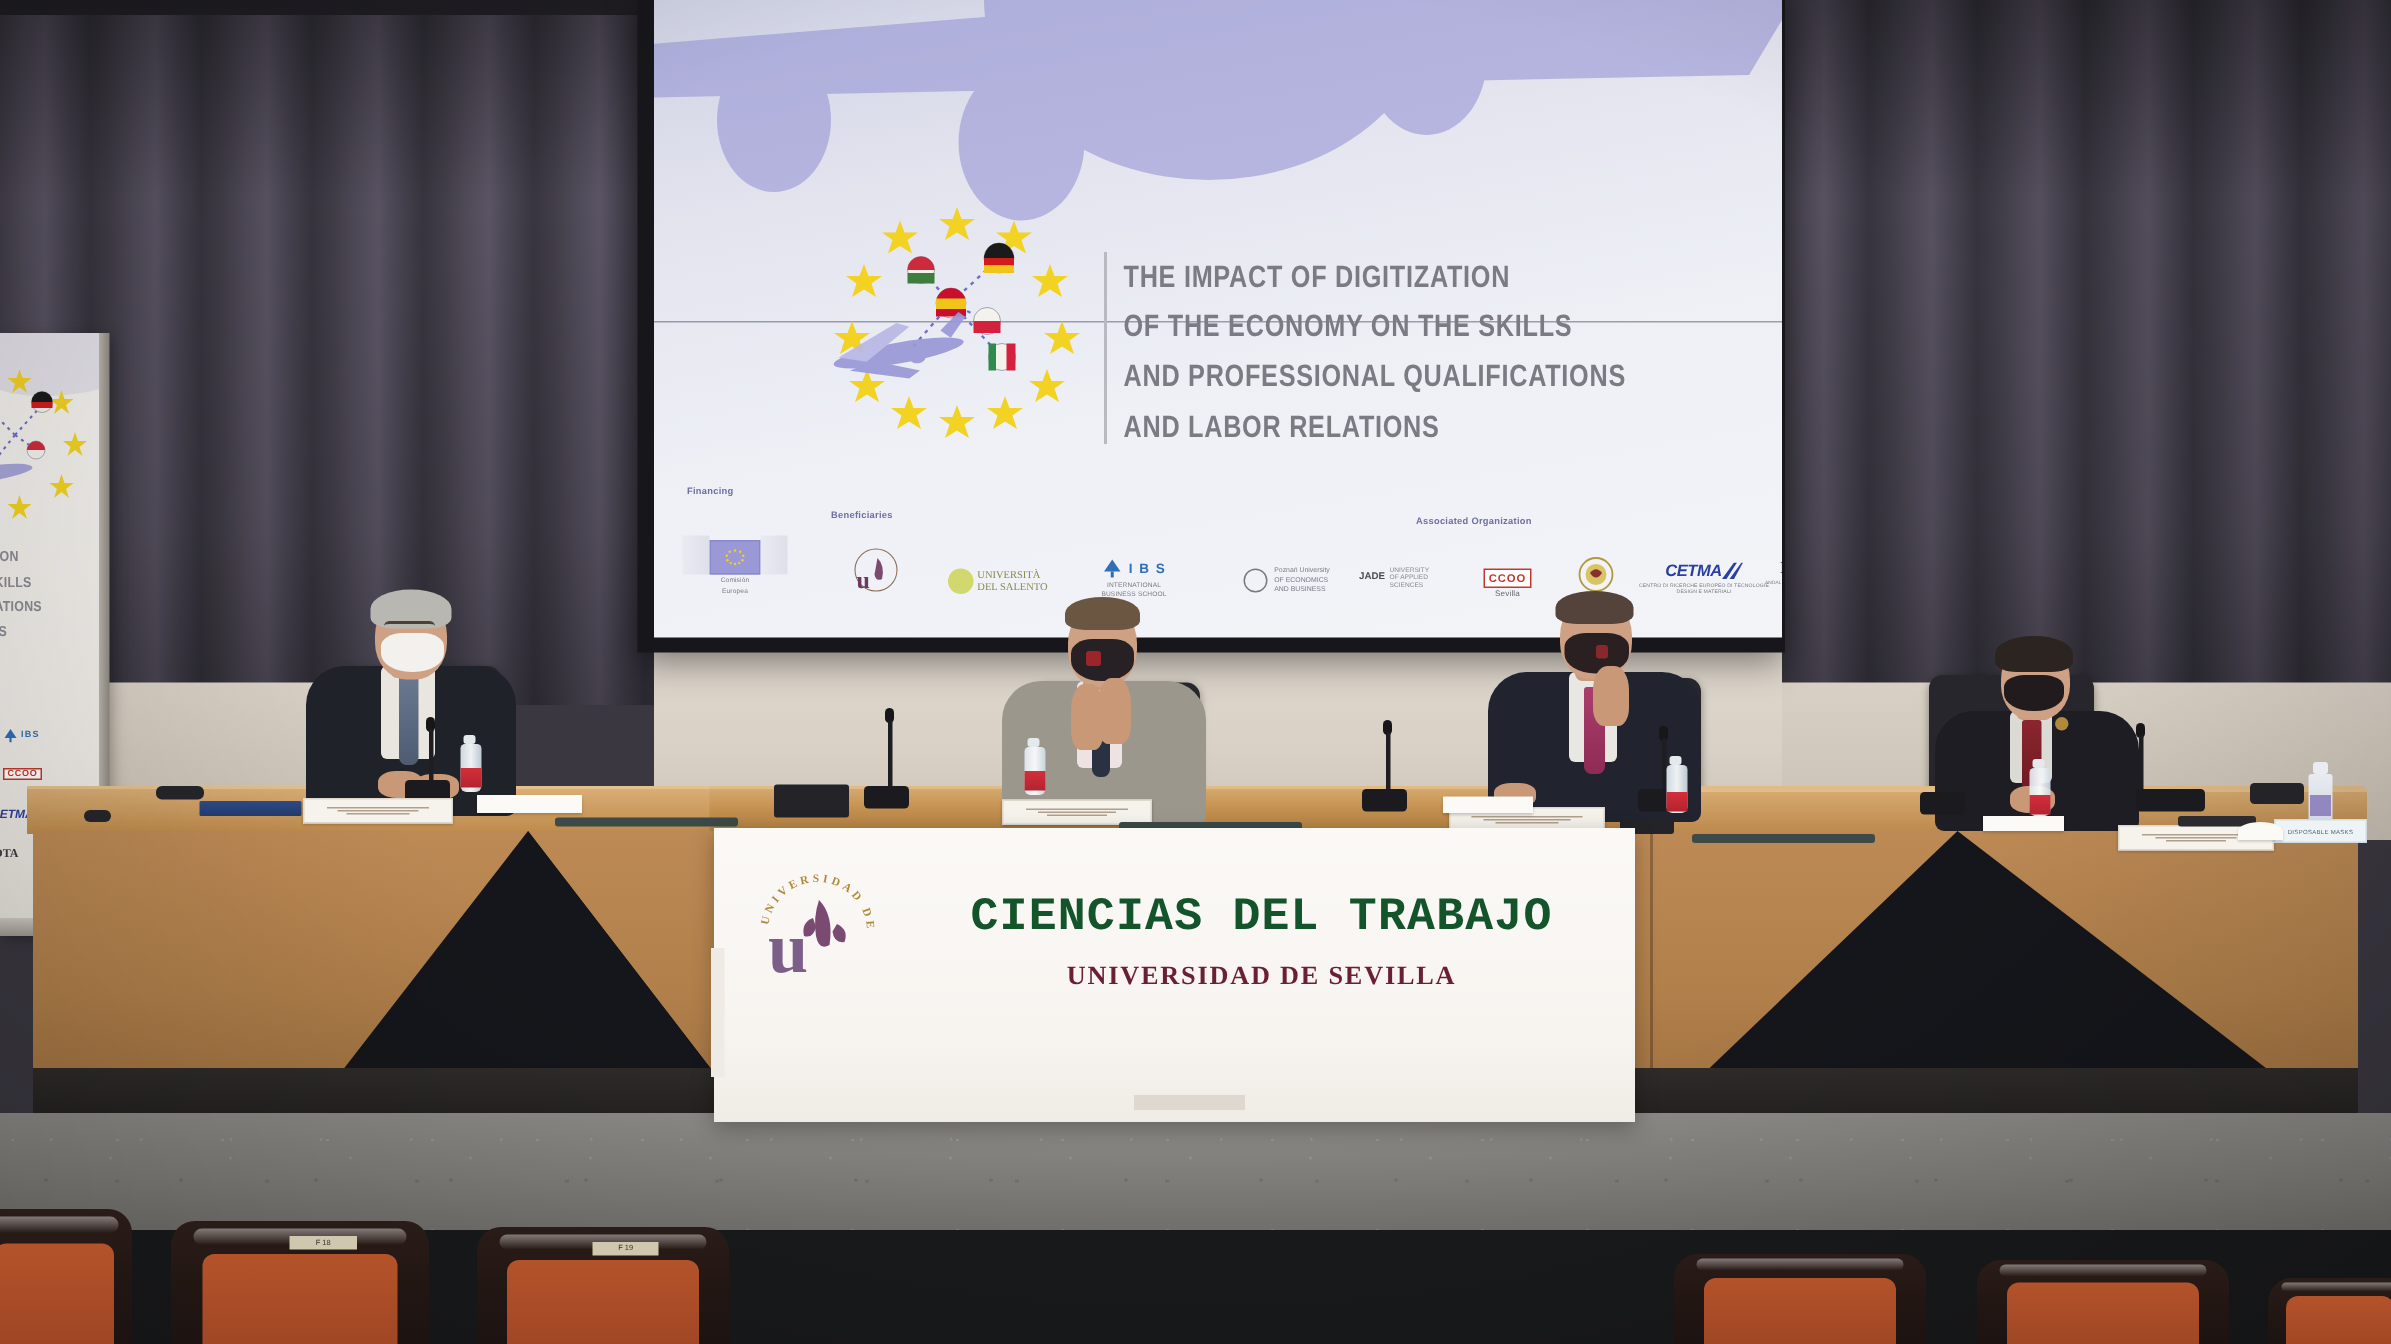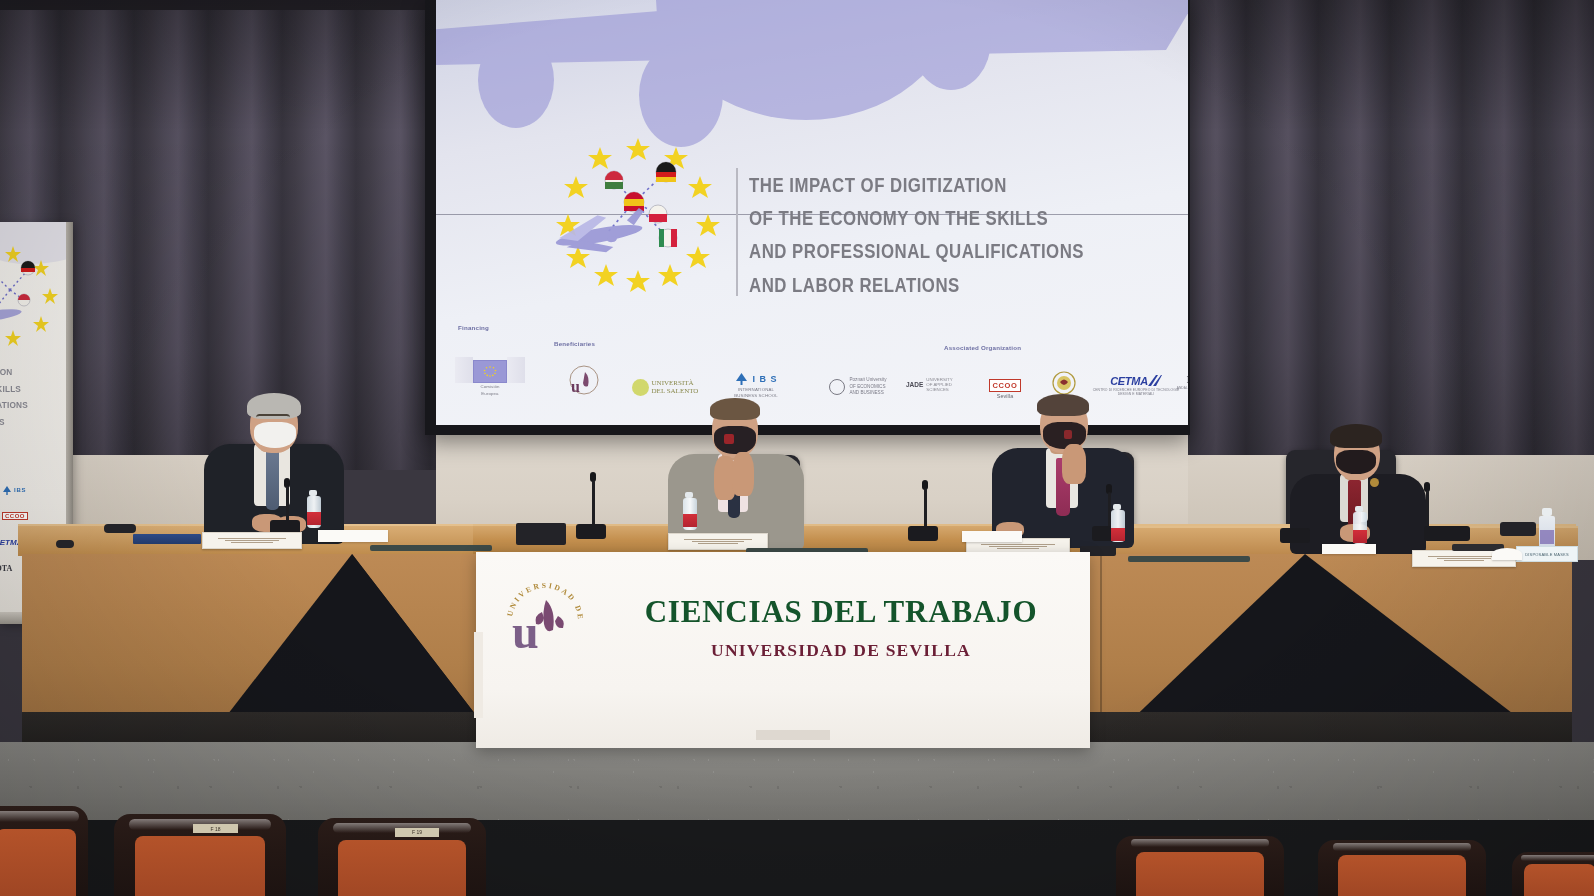--- a/index.html
+++ b/index.html
@@ -181,21 +181,21 @@
     box-shadow: 0 4px 14px rgba(0,0,0,.28);
     z-index: 6;
   }
   .fb-logo { position:absolute; left:26px; top:26px; width:86px; height:86px; }
   .fb-text { position:absolute; left:120px; top:36px; width:490px; text-align:center; }
   .fb-l1 {
     font-family:"Liberation Serif", serif; font-weight:700; font-size:39px;
     color:#14542b; letter-spacing:1.5px; line-height:1;
   }
   .fb-l2 {
-    font-family:Liberation Serif, serif; font-weight:700; font-size:31px;
+    font-family:Liberation Mono, monospace; font-weight:700; font-size:31px;
     color:#14542b; letter-spacing:.8px; line-height:1.28; margin-top:4px;
   }
   .fb-l3 {
     font-family:"Liberation Serif", serif; font-weight:700; font-size:17.5px;
     color:#6b1f36; letter-spacing:1.2px; margin-top:8px;
   }
   .fb-tab {
     position:absolute; left:280px; top:178px; width:74px; height:10px;
     background:#ded8d0;
   }

